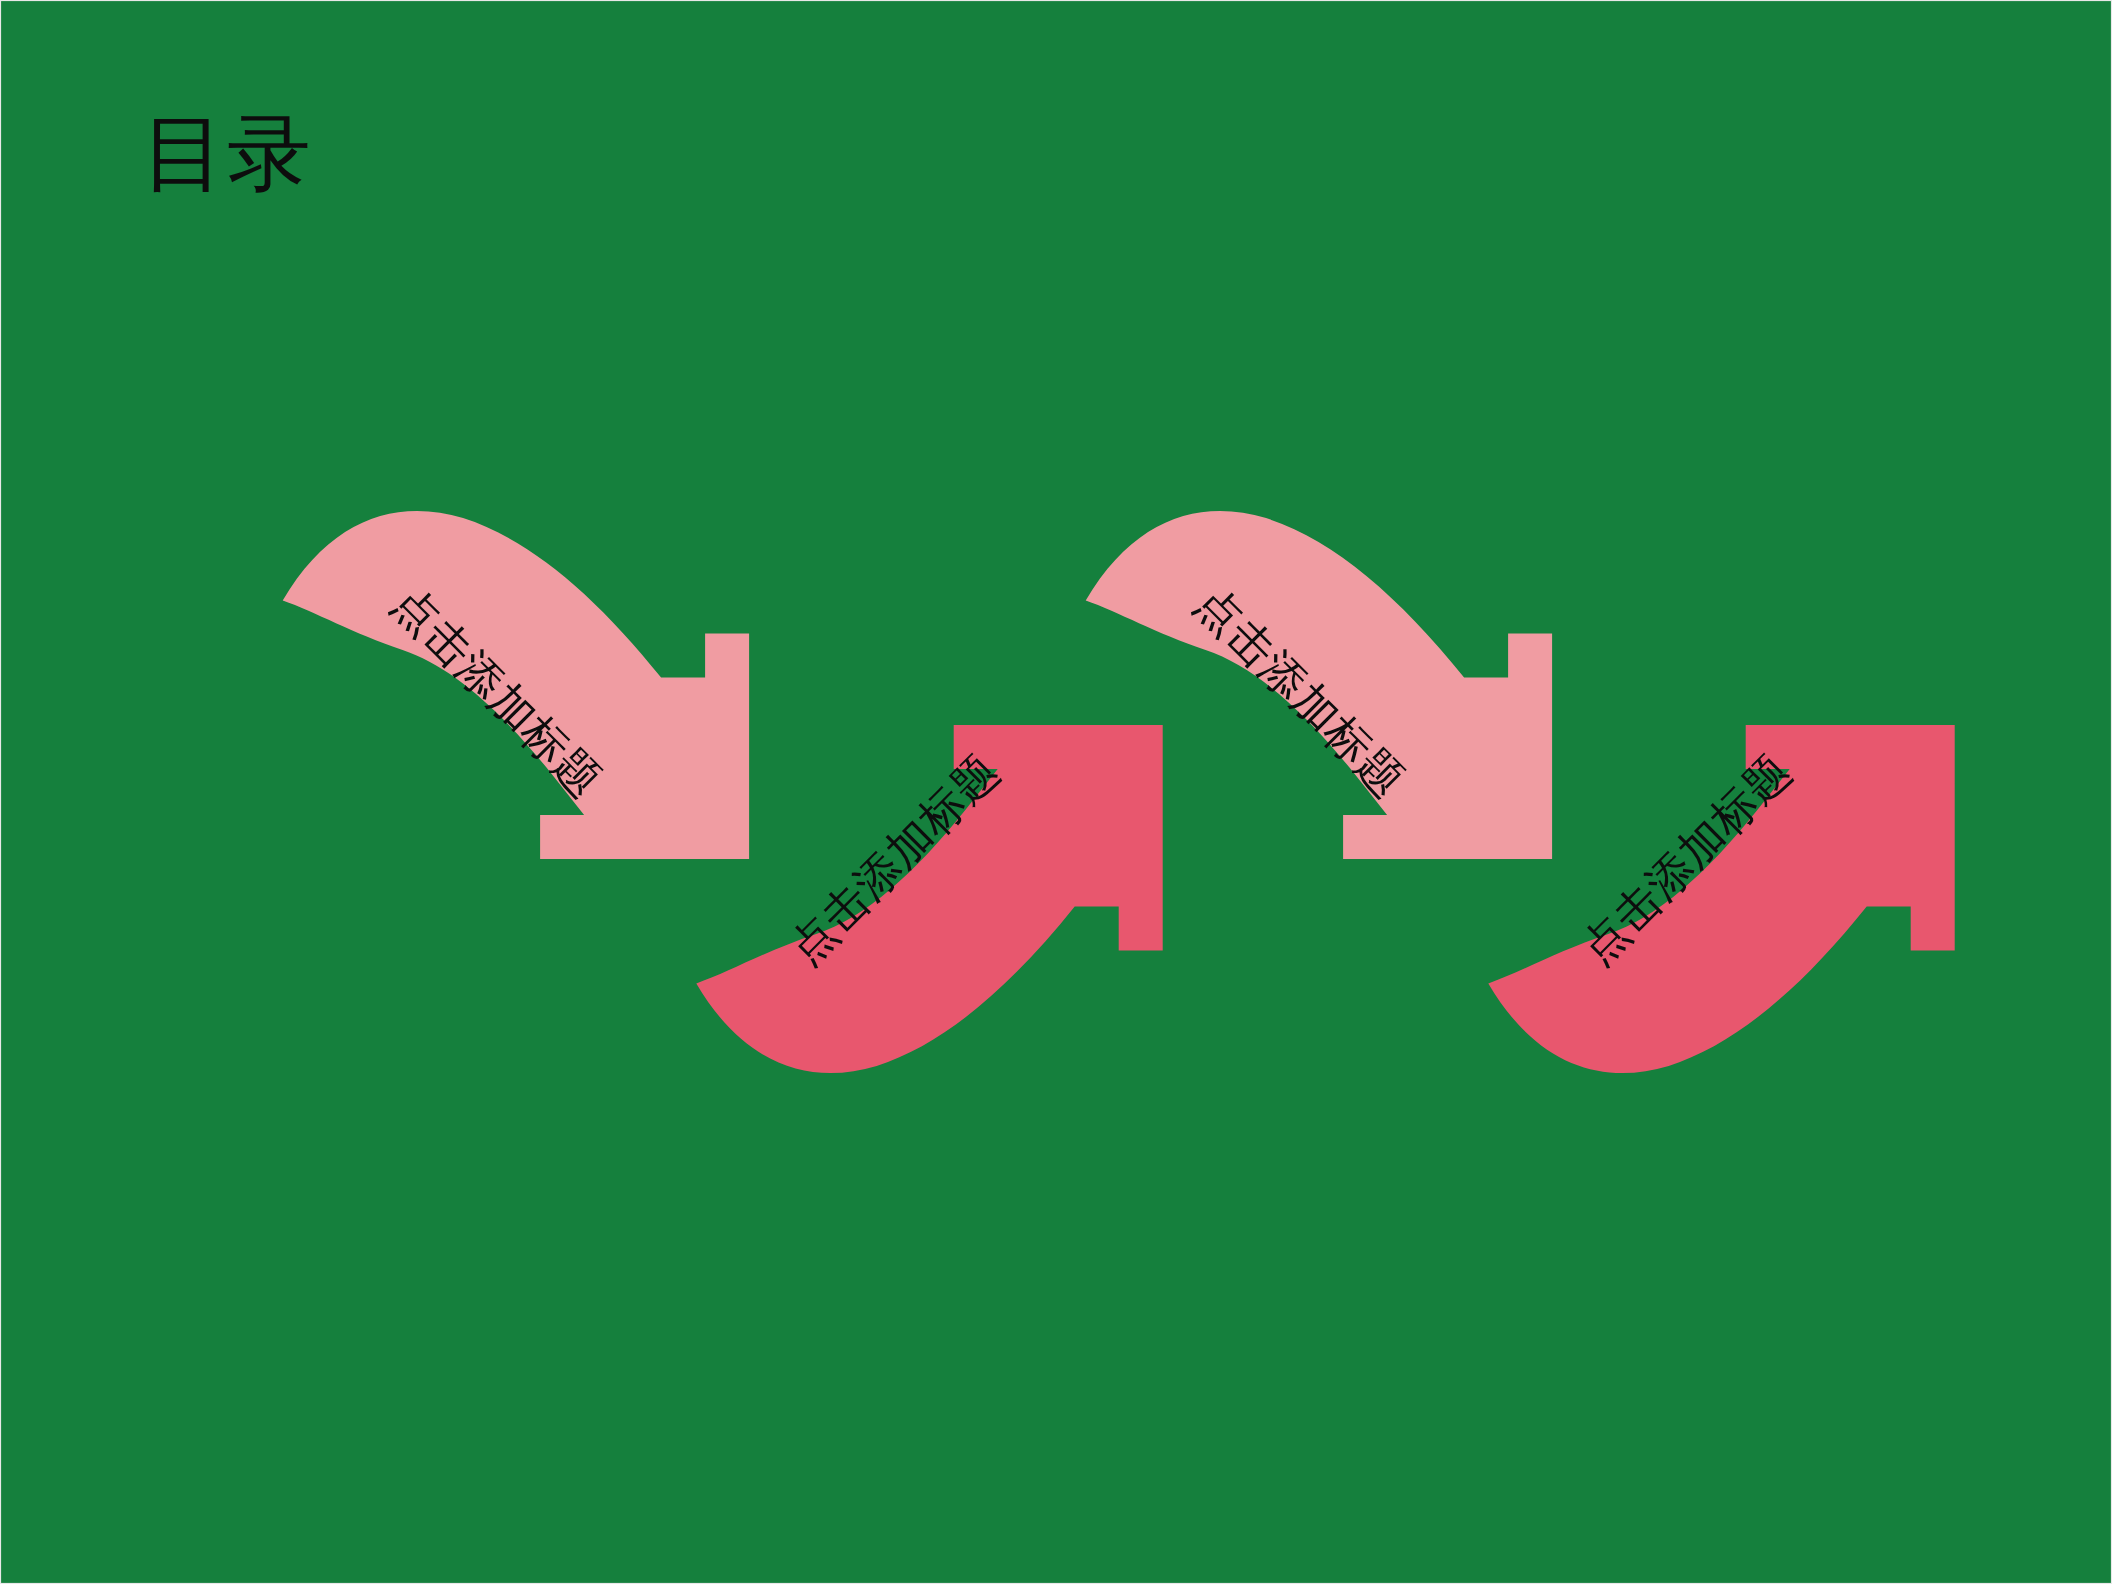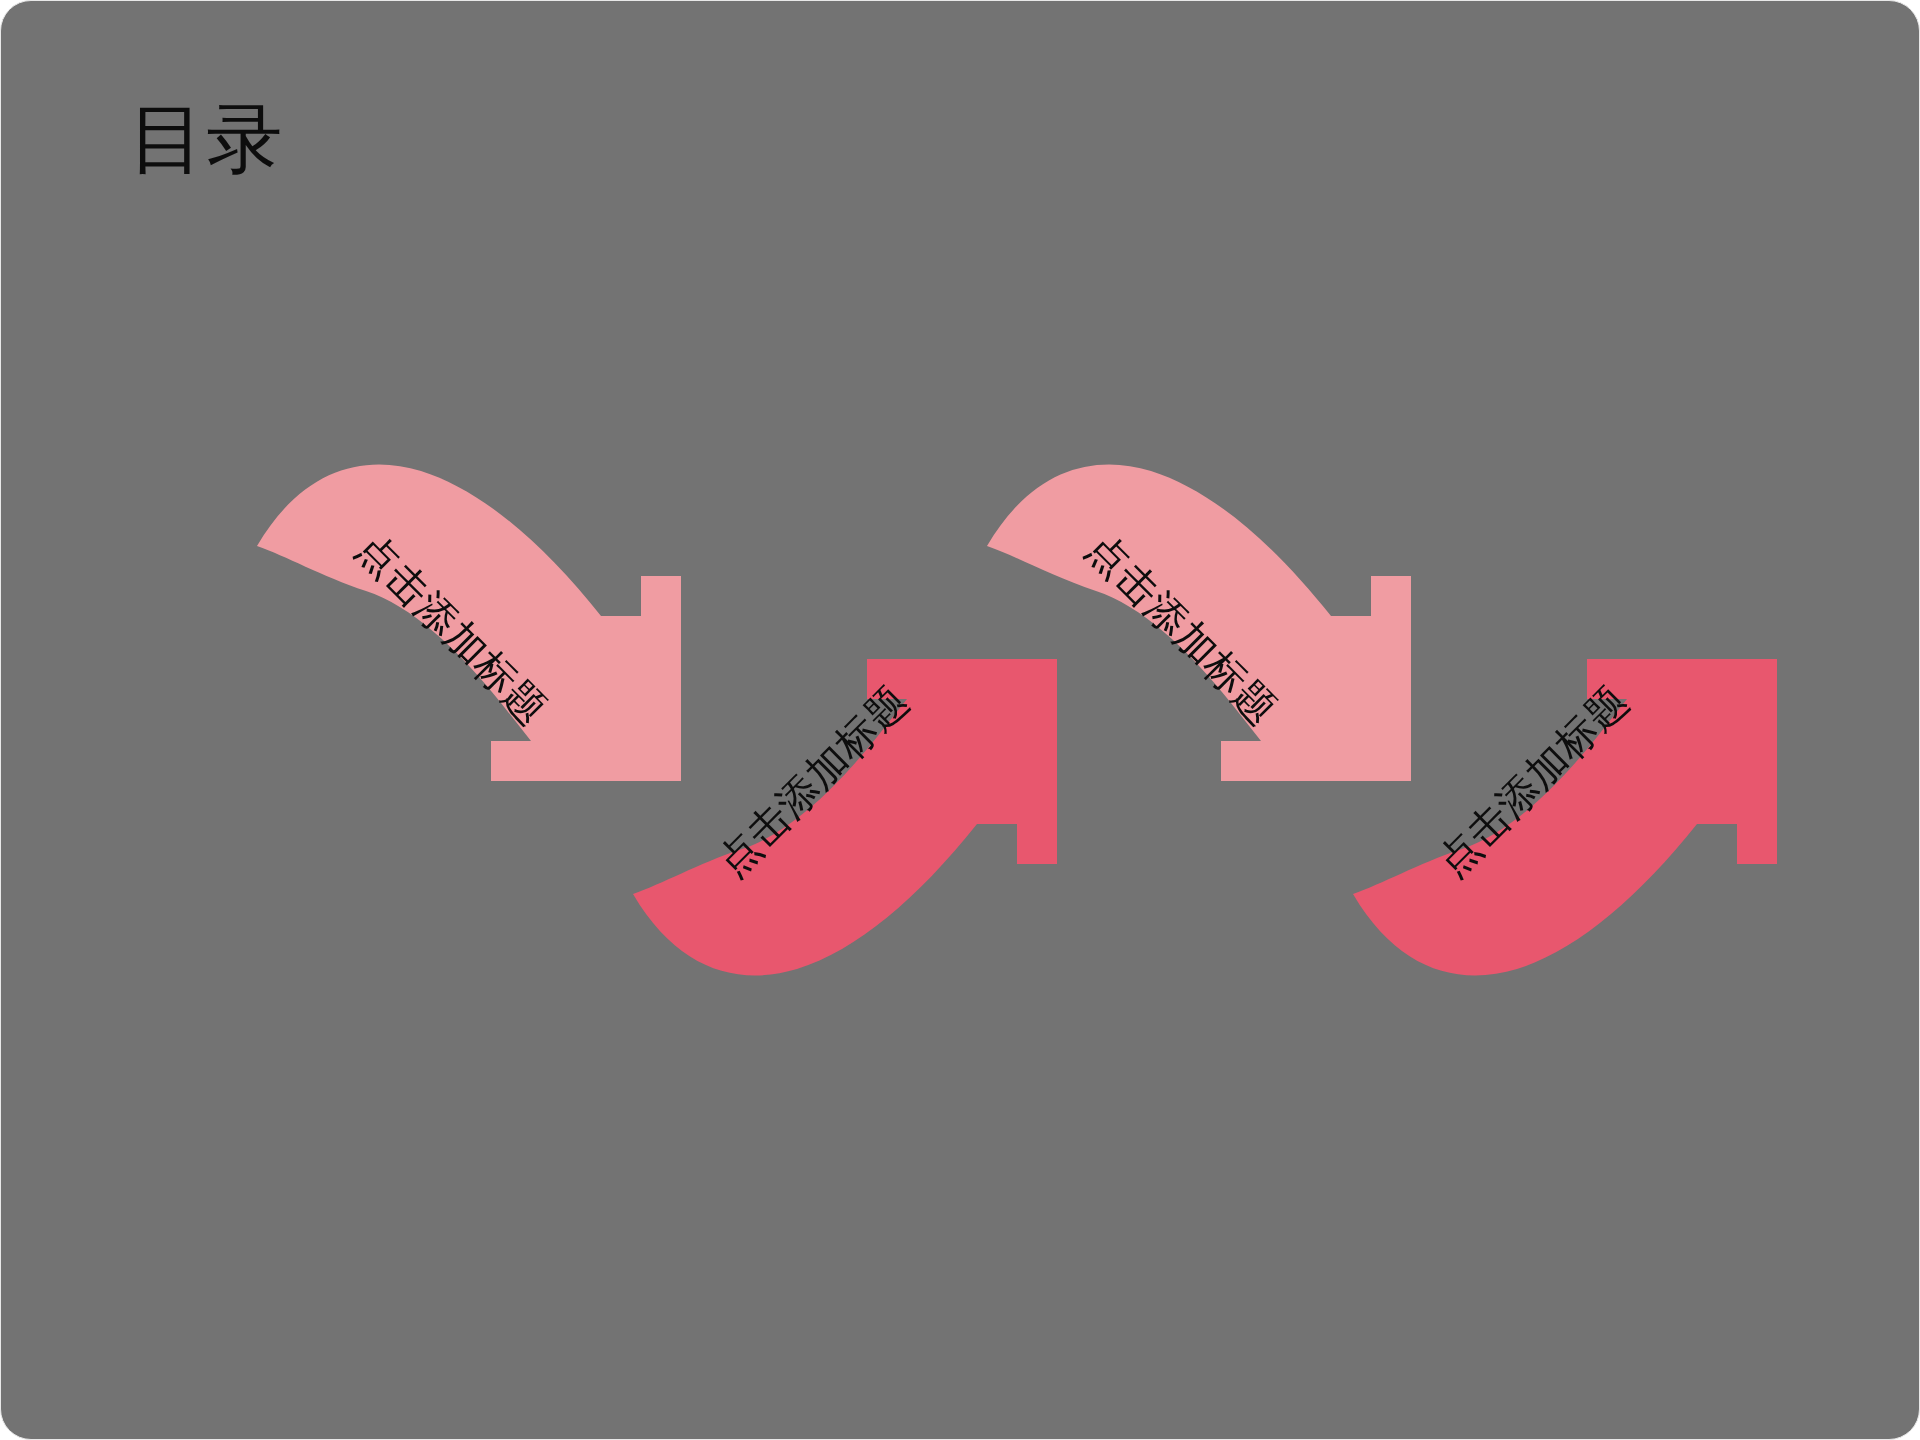--- a/index.html
+++ b/index.html
@@ -57,21 +57,21 @@
     color: #0d0d0d;
     white-space: nowrap;
     letter-spacing: 0.01em;
     transform-origin: 0 0;
     pointer-events: auto;
   }
 </style>
 </head>
 <body>
 
-<div id="slide" style="background: #737373; border-color: rgb(232, 232, 232); border-radius: 31px;">
+<div id="slide" style="background: #15803d; border-color: rgb(232, 232, 232);">
 
   <div id="slide-title" style="color: rgb(13, 13, 13);">目录</div>
 
   <div class="arrow-group">
 
     <svg class="arrow-svg" viewBox="0 0 1920 1440">
       <path id="p1" d="M 256 545
                C 300 470, 360 452, 420 470
                C 480 489, 540 540, 600 615
                L 640 615 L 640 575 L 680 575

